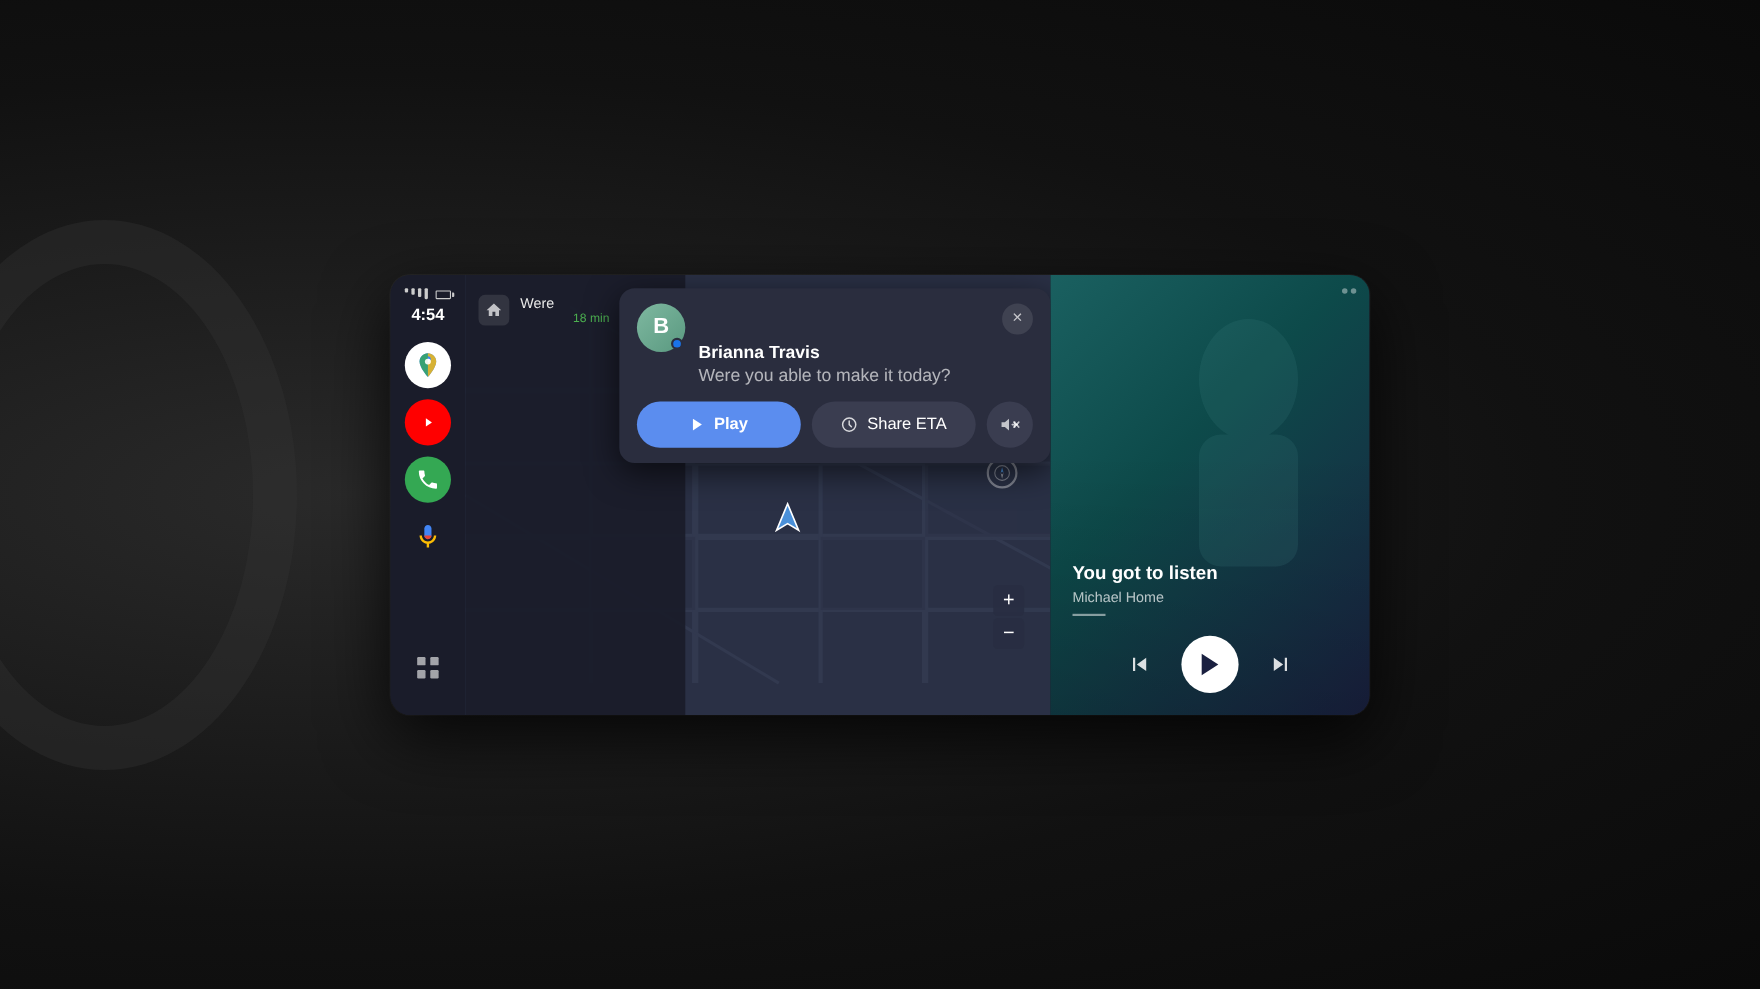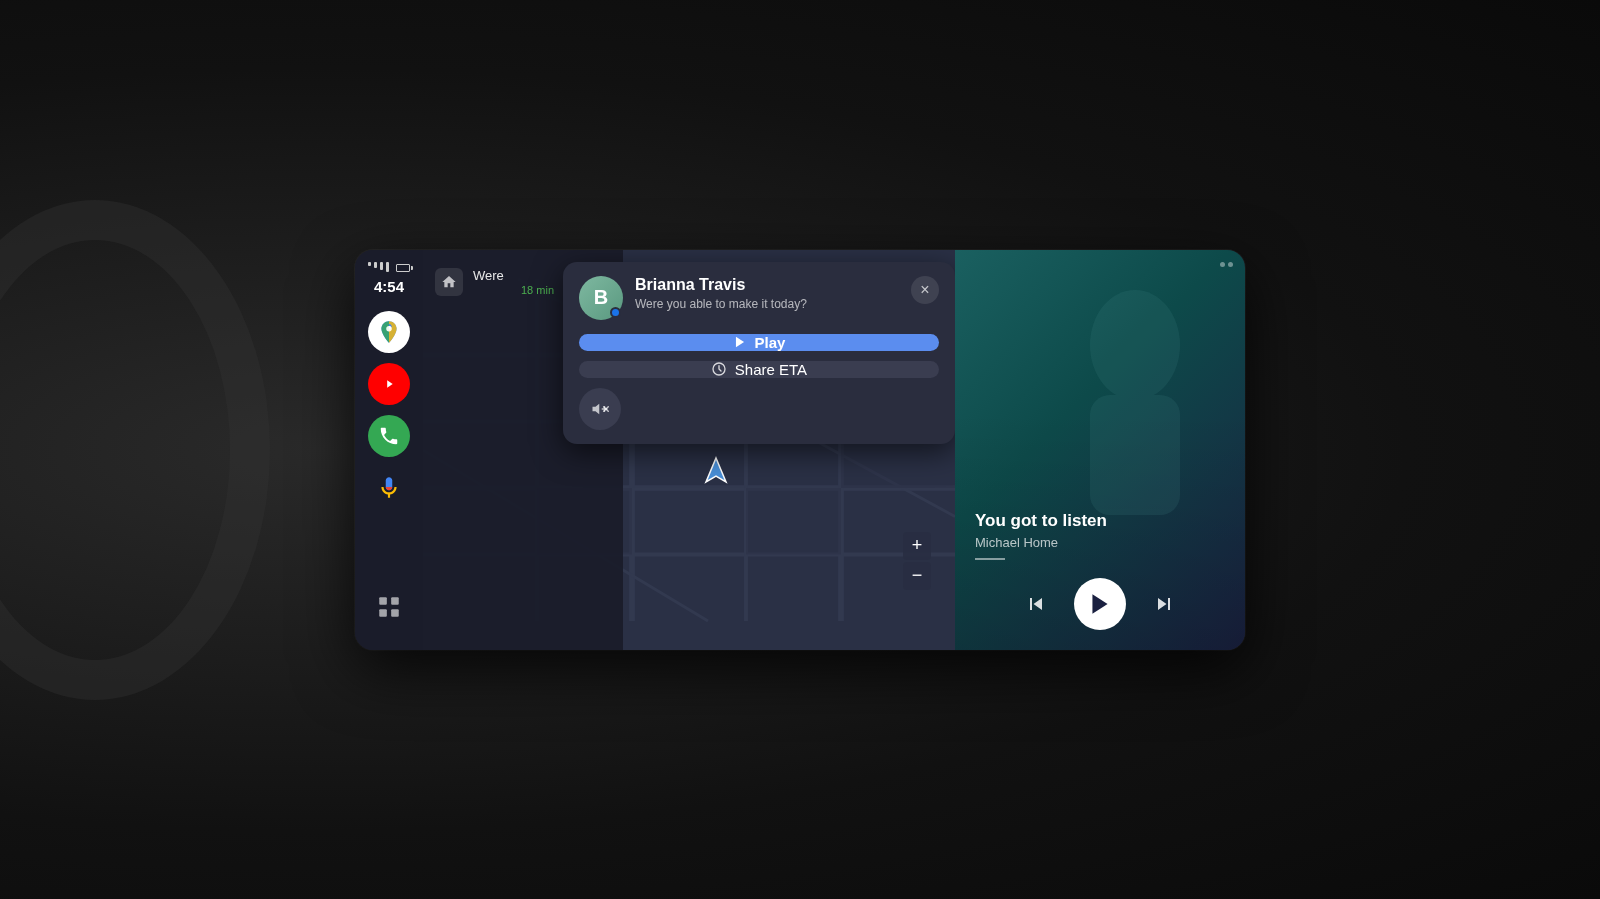--- a/index.html
+++ b/index.html
@@ -405,52 +405,52 @@
       right: 2px;
       width: 11px;
       height: 11px;
       background: #1a73e8;
       border-radius: 50%;
       border: 2px solid #2a2d3e;
     }
 
     .notif-text-block {
       flex: 1;
+      margin-top: 36px;
     }
 
     .notif-name {
       color: #fff;
       font-size: 16px;
       font-weight: 600;
       margin-bottom: 3px;
     }
 
     .notif-message {
       color: rgba(255,255,255,0.65);
-      font-size: 12px;
+      font-size: 16px;
     }
 
     .notif-close {
       width: 28px;
       height: 28px;
       border-radius: 50%;
       background: rgba(255,255,255,0.1);
       display: flex;
       align-items: center;
       justify-content: center;
       cursor: pointer;
       color: rgba(255,255,255,0.7);
       font-size: 16px;
       flex-shrink: 0;
     }
 
     .notif-actions {
       display: flex;
       gap: 10px;
-      flex-direction: column;
     }
 
     .notif-btn-play {
       flex: 1;
       height: 42px;
       background: #5b8def;
       border-radius: 22px;
       display: flex;
       align-items: center;
       justify-content: center;

